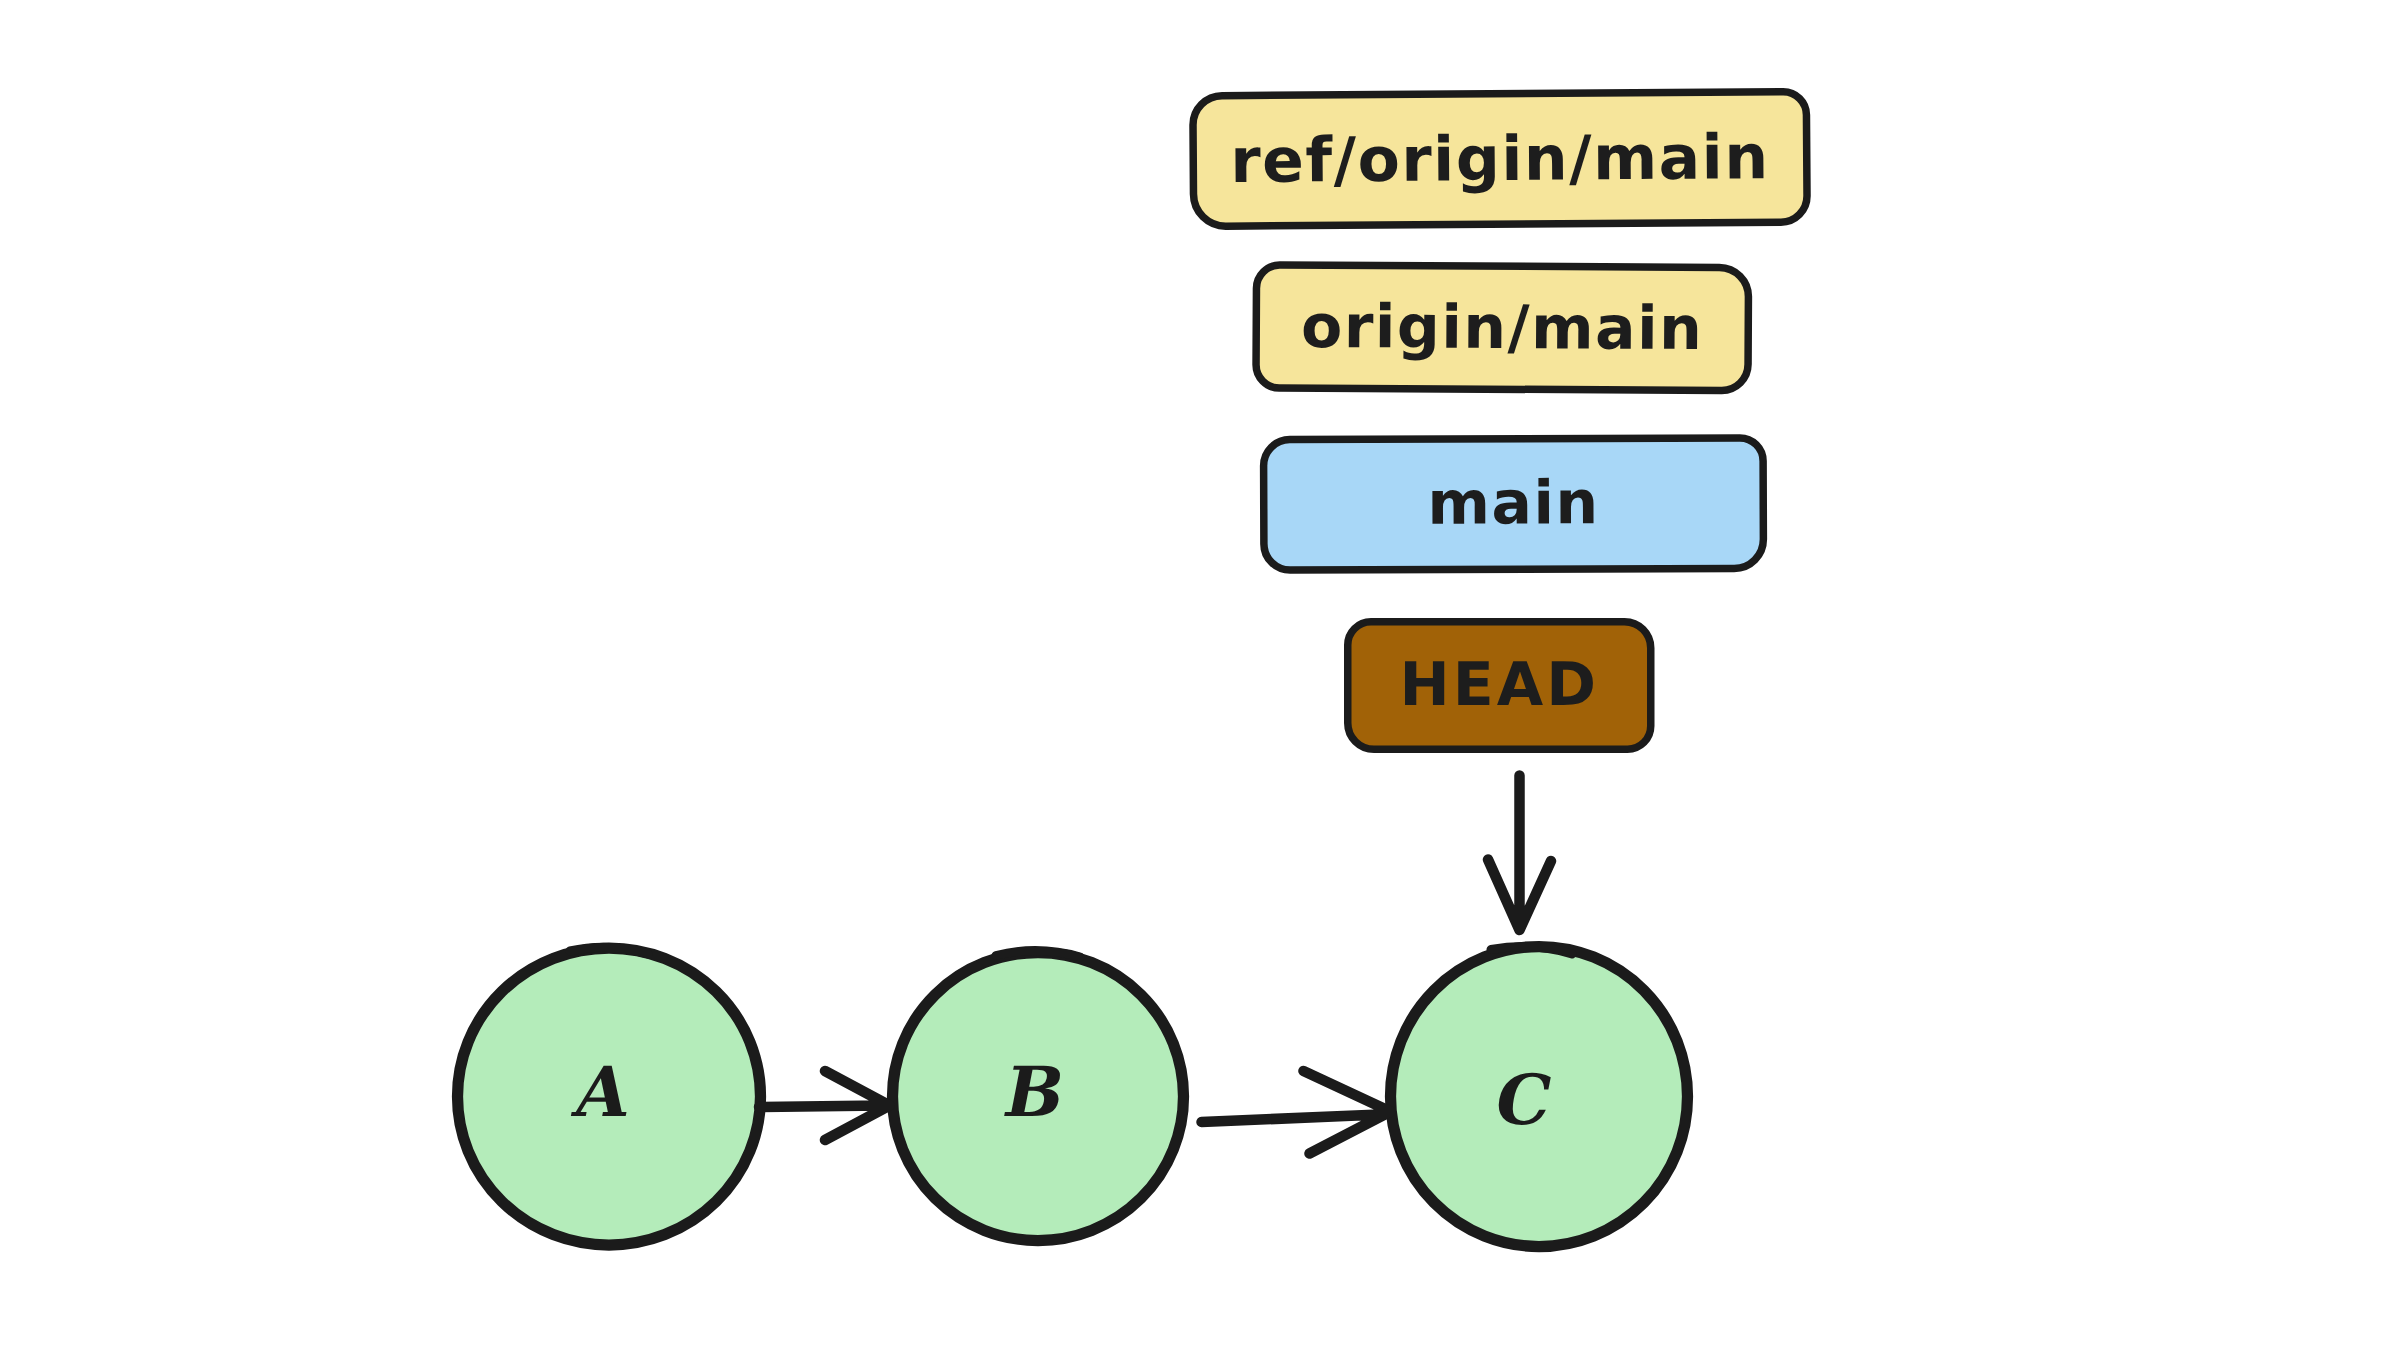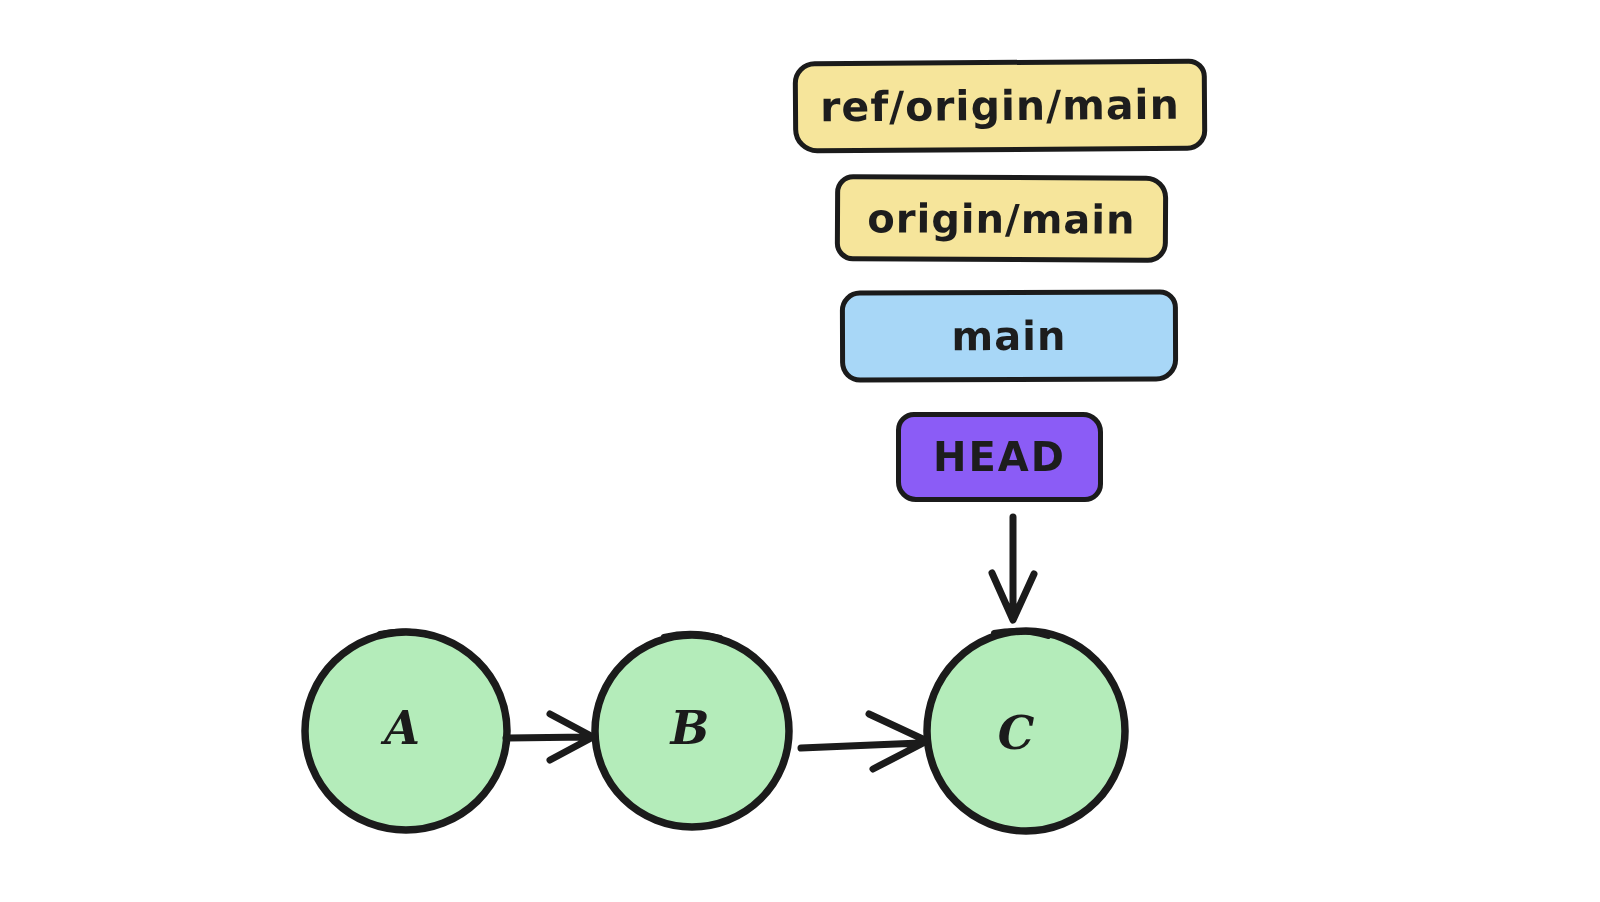--- a/index.html
+++ b/index.html
@@ -93,19 +93,19 @@
 
     <path d="M1013 517 L1013 613 M992 573 L1013 620 L1034 574" fill="none" stroke="#1b1b1b" stroke-width="7" stroke-linecap="round" stroke-linejoin="round"></path>
   </svg>
 
   <div class="ref-box box-remote-ref" style="background-color: rgb(246, 229, 155);">ref/origin/main</div>
 
   <div class="ref-box box-remote-branch" style="background-color: rgb(246, 229, 155);">origin/main</div>
 
   <div class="ref-box box-local-branch" style="background-color: rgb(168, 215, 247);">main</div>
 
-  <div class="ref-box box-head" style="background-color: #8b5cf6;">HEAD</div>
+  <div class="ref-box box-head" style="background-color: #a16207;">HEAD</div>
 
   <div class="commit-label label-a">A</div>
   <div class="commit-label label-b">B</div>
   <div class="commit-label label-c">C</div>
 
 </div>
 
 </body></html>

